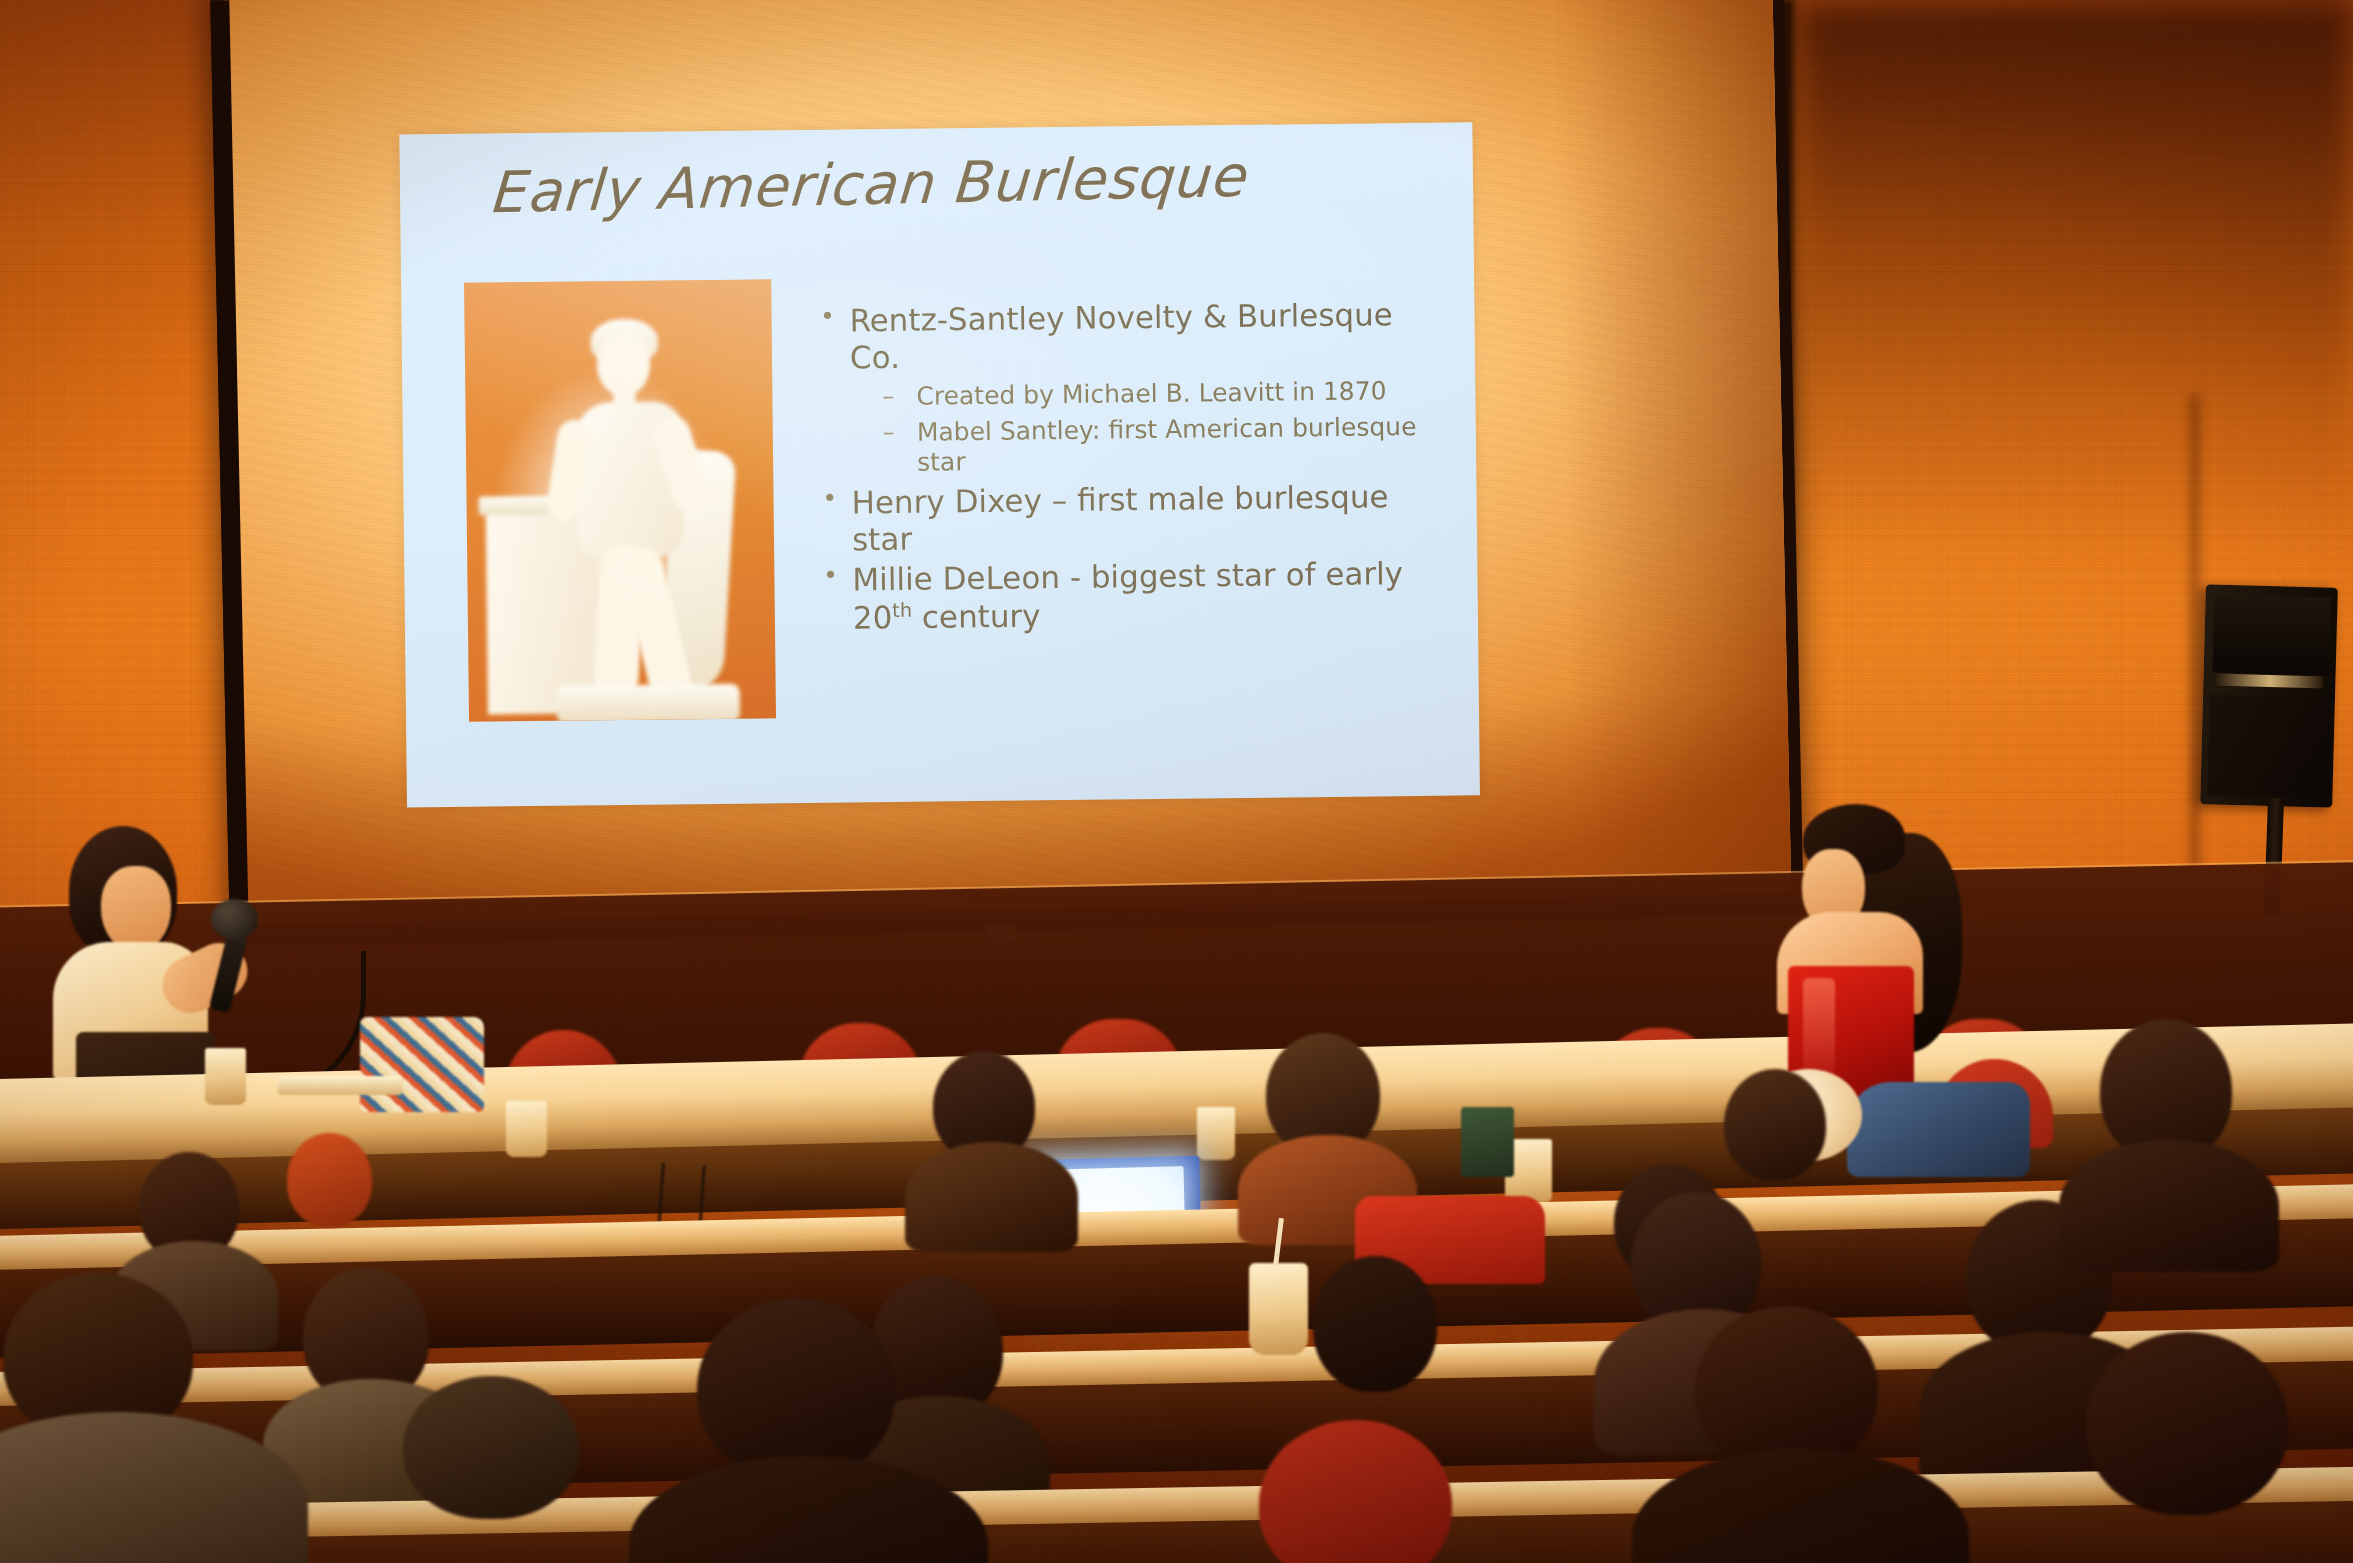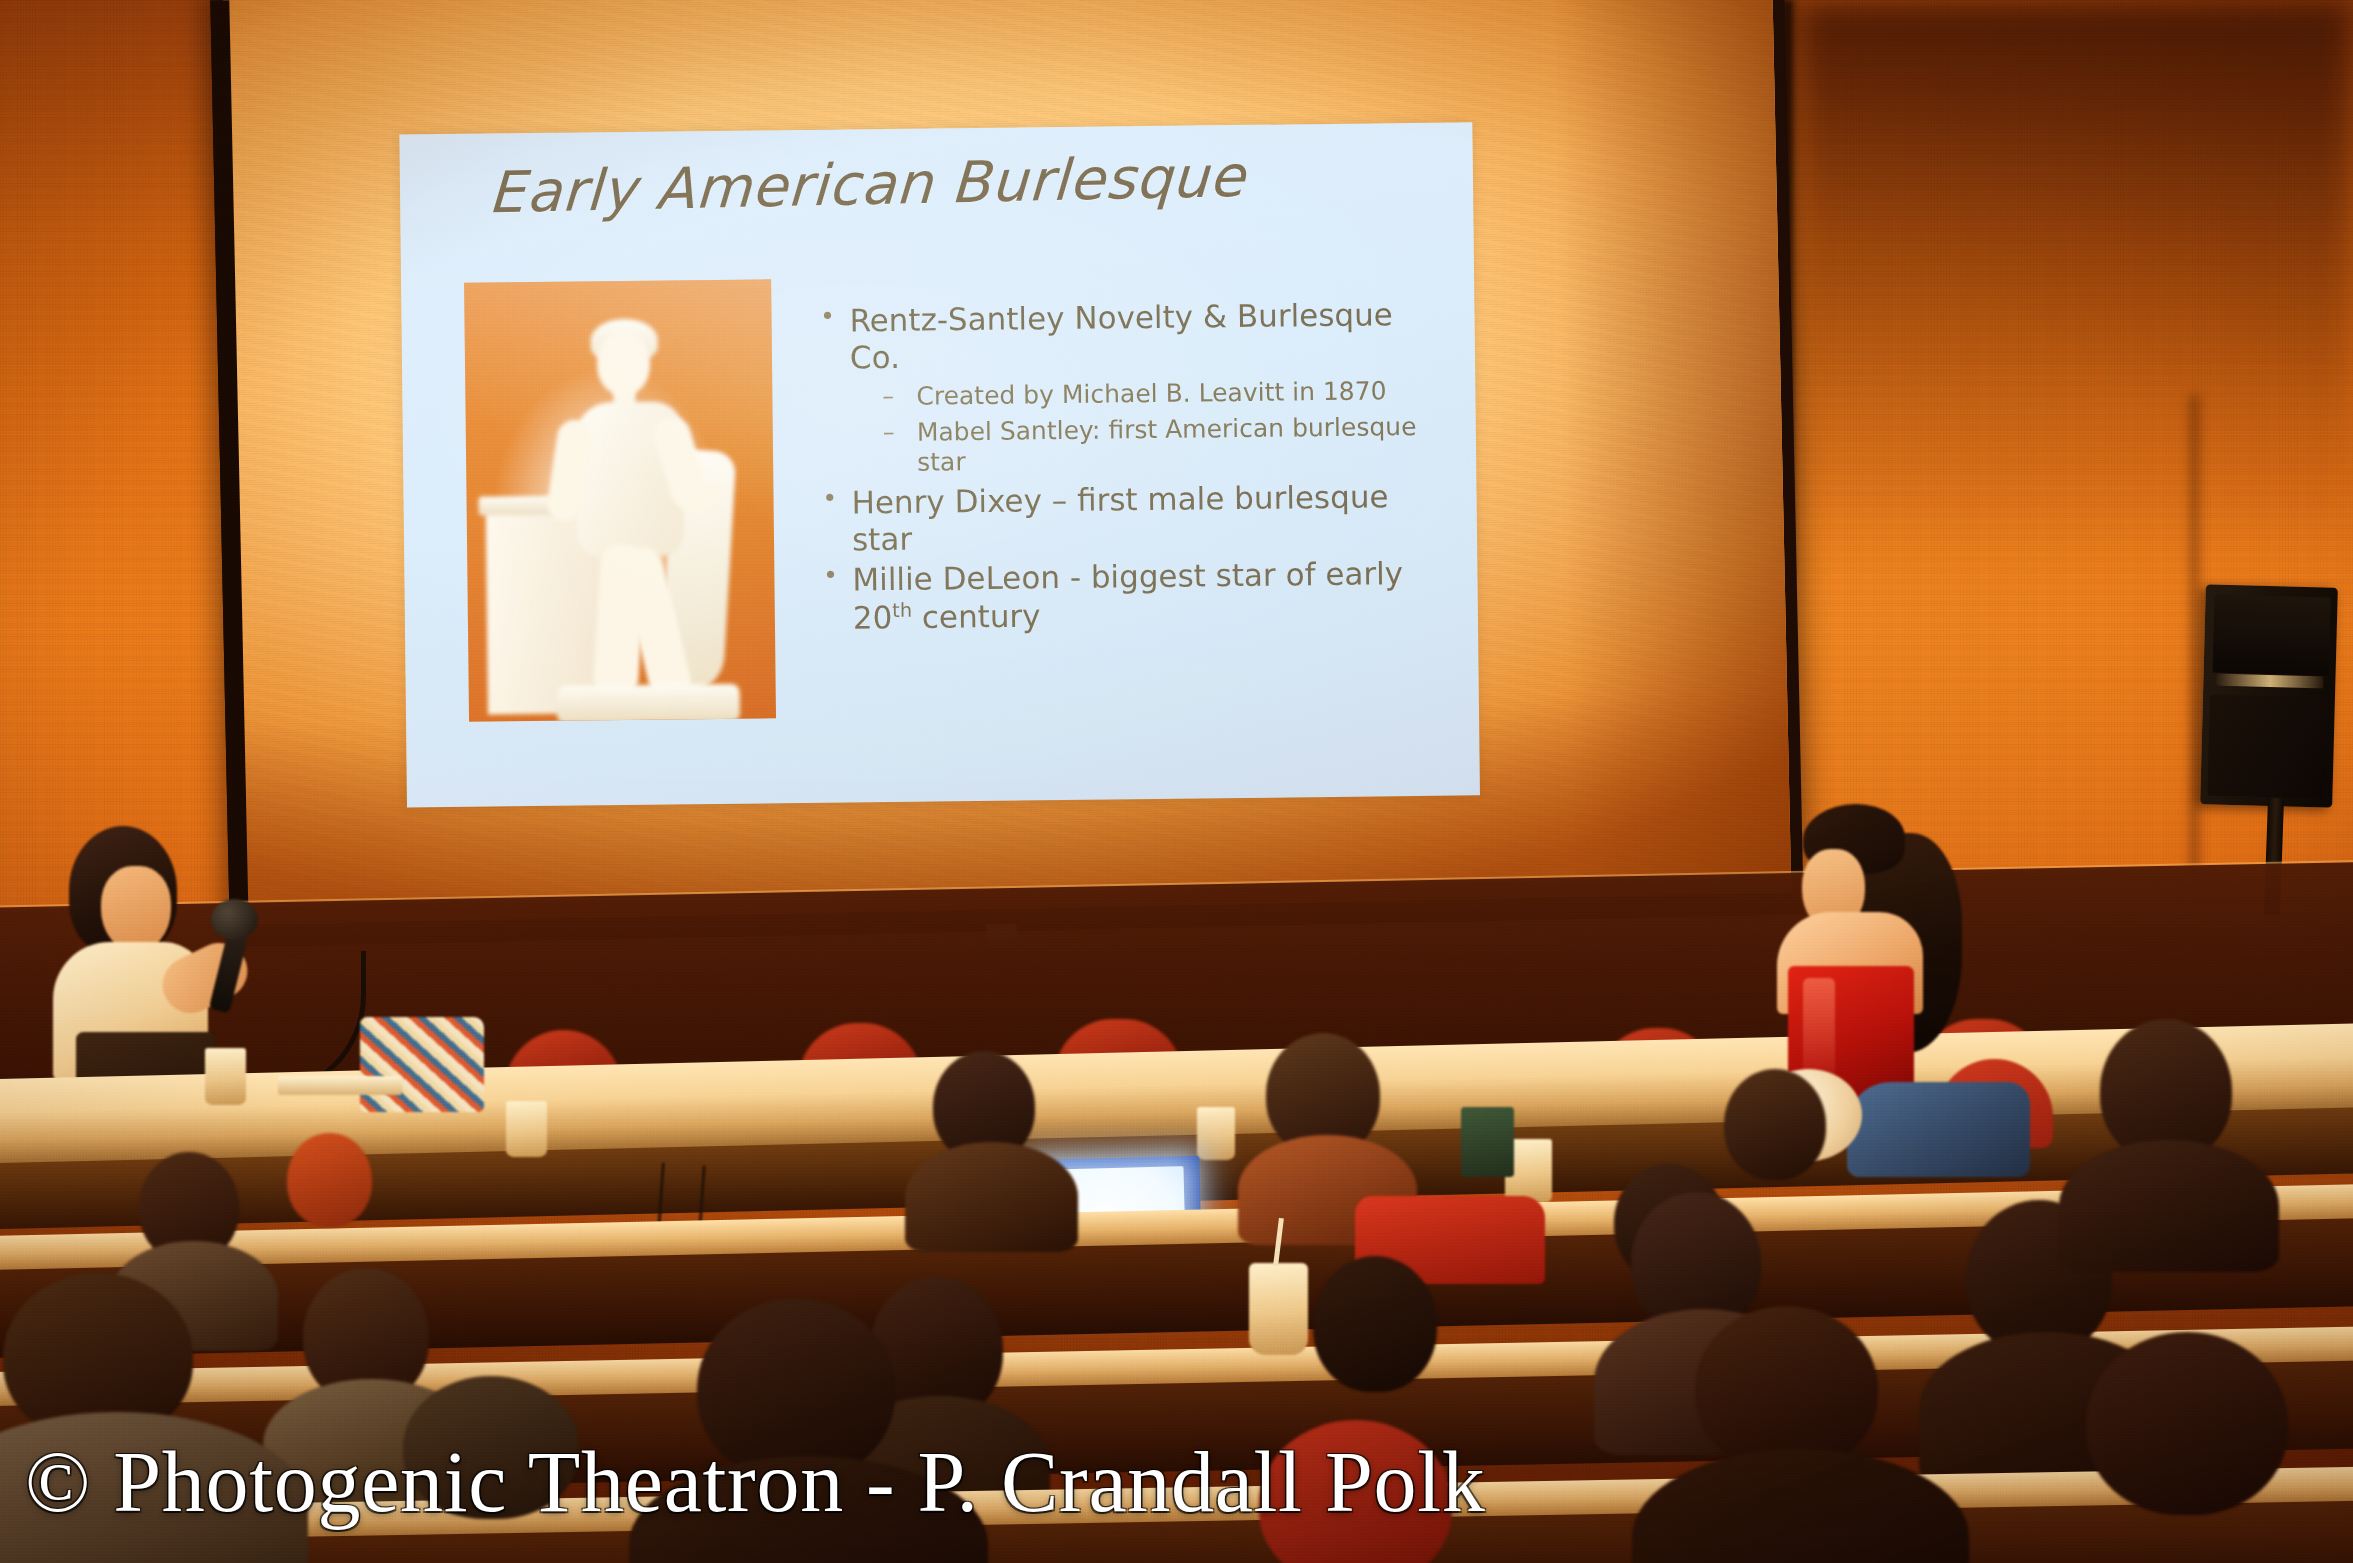--- a/index.html
+++ b/index.html
@@ -500,16 +500,15 @@
     <div class="head" style="left:44px;top:0;width:193px;height:168px;background:linear-gradient(160deg,#b8301a,#6b1106);"></div>
   </div>
   <div class="person" style="left:366px;top:1376px;width:263px;height:146px;">
     <div class="head" style="left:37px;top:0;width:176px;height:143px;background:linear-gradient(160deg,#4a3a24,#1a1208);"></div>
   </div>
 
   <div class="warm-grade"></div>
   <div class="vignette"></div>
   <div class="grain"></div>
 
-  <div class="watermark">© Photogenic Theatron - P. Crandall Polk</div>
 
 </div>
 
 
 </body></html>

